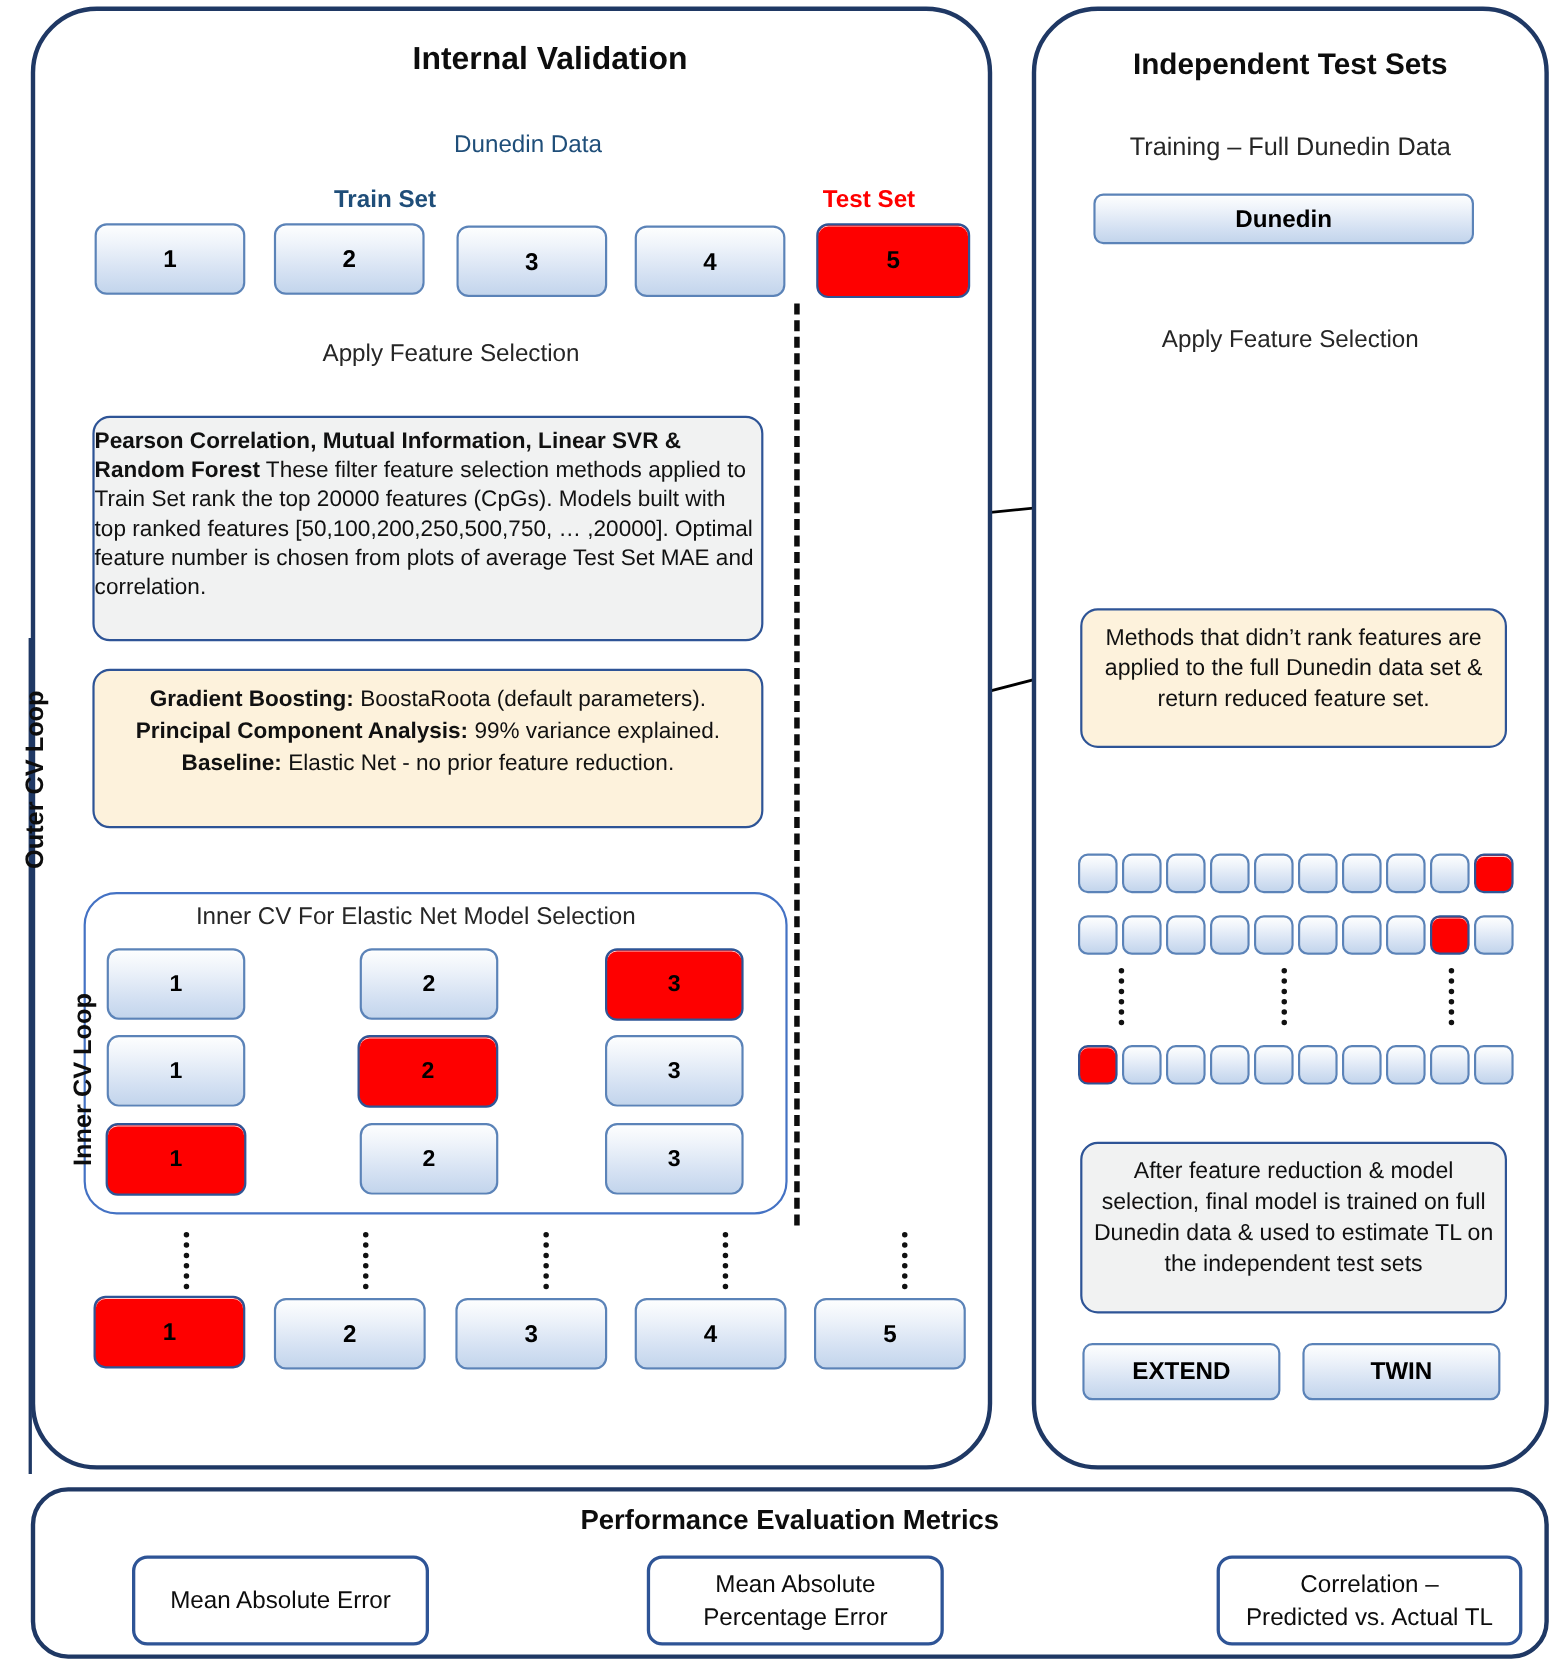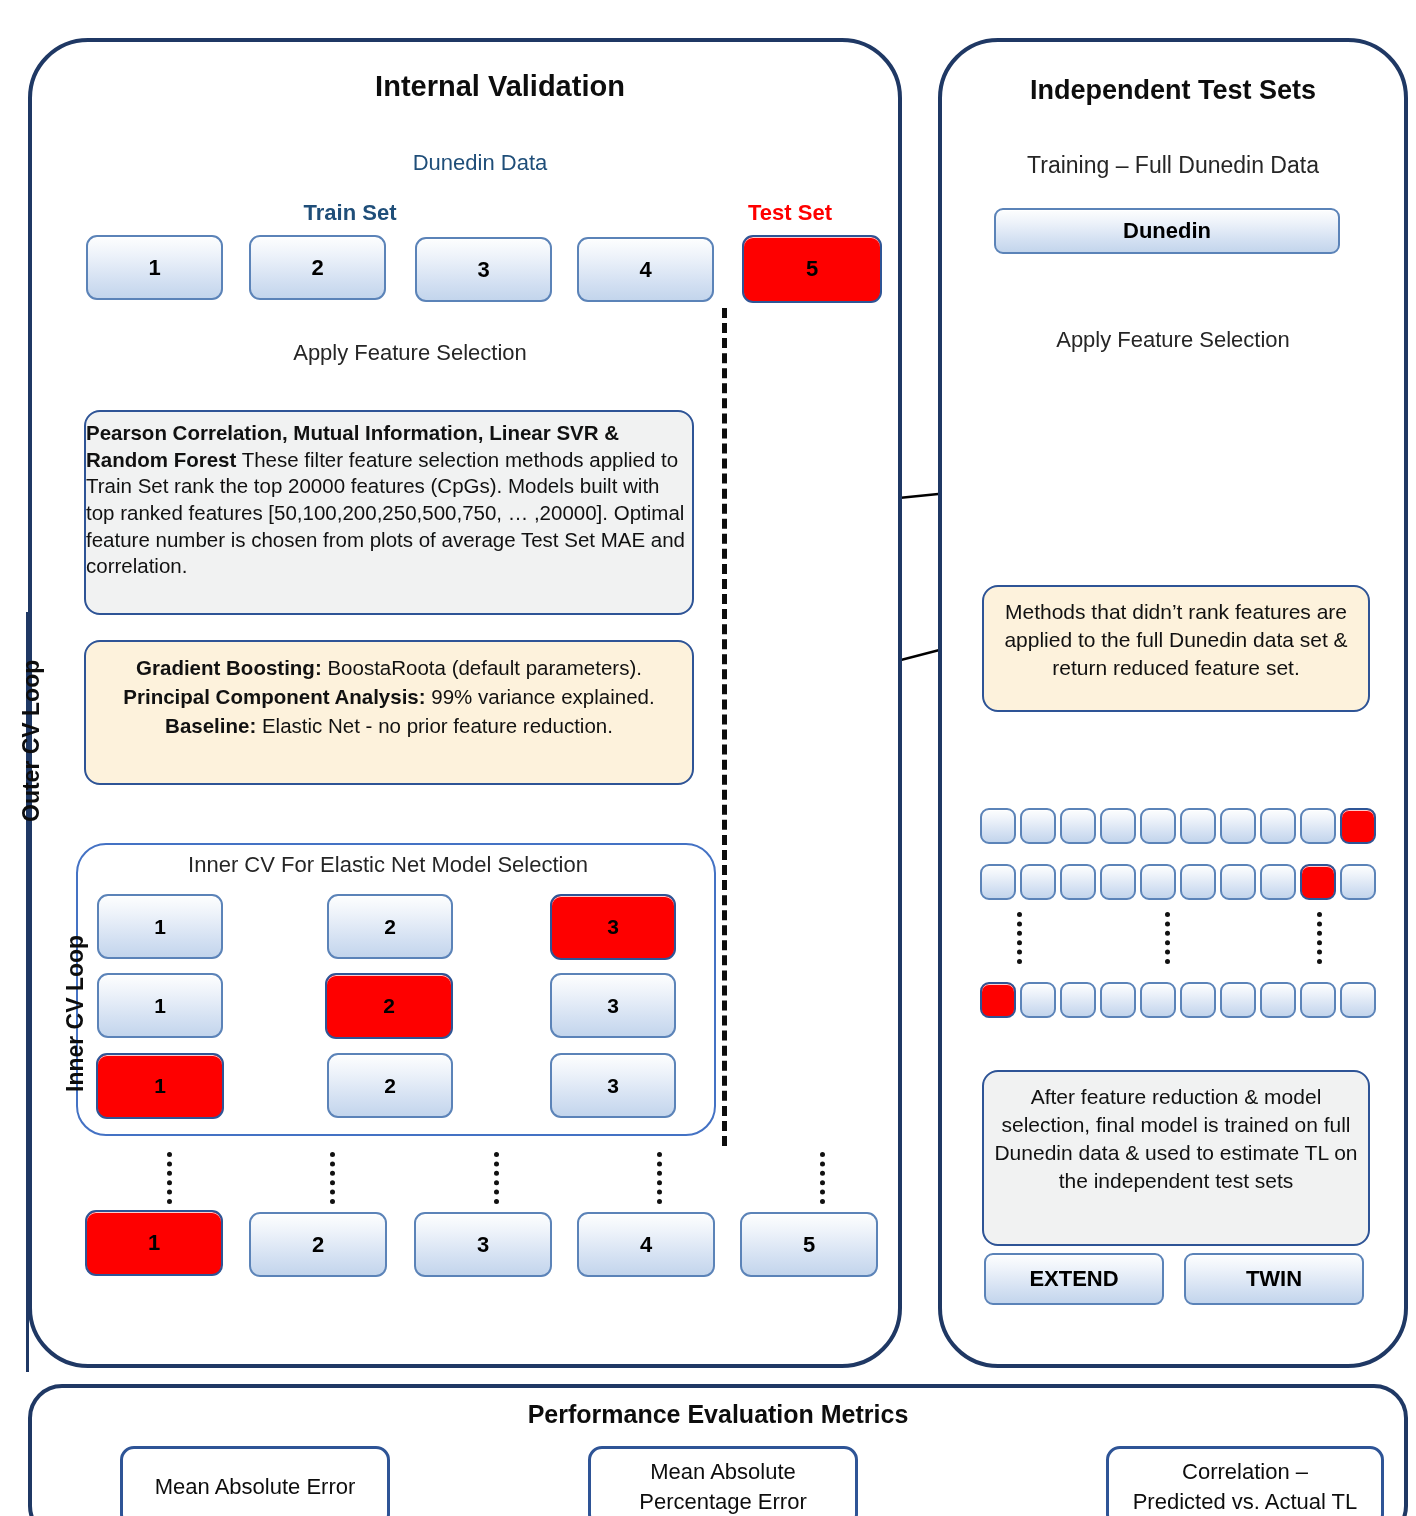--- a/index.html
+++ b/index.html
@@ -3,21 +3,21 @@
 <meta charset="utf-8">
 <style>
   * { box-sizing: border-box; margin: 0; padding: 0; }
   body {
     width: 1416px; height: 1516px;
     background: #ffffff;
     font-family: "Liberation Sans", sans-serif;
     position: relative;
     overflow: hidden;
   }
-  .root { position: absolute; inset: 0; margin-top: 32px; }
+  .root { position: absolute; inset: 0; }
 
   
   .panel {
     position: absolute;
     border: 4px solid #1F3864;
     border-radius: 60px;
     background: #fff;
   }
   #panel-left  { left: 28px;  top: 6px;   width: 874px;  height: 1330px; }
   #panel-right { left: 938px; top: 6px;   width: 470px;  height: 1330px; }
@@ -166,21 +166,21 @@
     <div>
       <b>Principal Component Analysis:</b><span> 99% variance explained.</span>
     </div>
     <div>
       <b>Baseline:</b><span> Elastic Net - no prior feature reduction.</span>
     </div>
   </div>
 
   <div style="position:absolute; left:76px; top:811px; width:640px; height:293px;
               border:2px solid #4472C4; border-radius:30px; background:#fff;"></div>
-  <div class="txt" style="left:88px; top:820px; width:600px; font-size:22px;">Inner CV For Elastic Net Model Selection</div>
+  <div class="txt" style="left:78px; top:820px; width:600px; font-size:22px;">Inner CV For Elastic Net Model Selection</div>
 
   <div class="fold" style="left:97px; top:862px; width:126px; height:65px; font-size:21px;">1</div>
   <div class="fold" style="left:327px; top:862px; width:126px; height:65px; font-size:21px;">2</div>
   <div class="fold red" style="left:550px; top:862px; width:126px; height:66px; font-size:21px;">3</div>
 
   <div class="fold" style="left:97px; top:941px; width:126px; height:65px; font-size:21px;">1</div>
   <div class="fold red" style="left:325px; top:941px; width:128px; height:66px; font-size:21px;">2</div>
   <div class="fold" style="left:550px; top:941px; width:126px; height:65px; font-size:21px;">3</div>
 
   <div class="fold red" style="left:96px; top:1021px; width:128px; height:66px; font-size:21px;">1</div>
@@ -254,21 +254,21 @@
     <div class="fold plain" style="position:absolute; left:80px;  top:0; width:36px; height:36px;"></div>
     <div class="fold plain" style="position:absolute; left:120px; top:0; width:36px; height:36px;"></div>
     <div class="fold plain" style="position:absolute; left:160px; top:0; width:36px; height:36px;"></div>
     <div class="fold plain" style="position:absolute; left:200px; top:0; width:36px; height:36px;"></div>
     <div class="fold plain" style="position:absolute; left:240px; top:0; width:36px; height:36px;"></div>
     <div class="fold plain" style="position:absolute; left:280px; top:0; width:36px; height:36px;"></div>
     <div class="fold plain" style="position:absolute; left:320px; top:0; width:36px; height:36px;"></div>
     <div class="fold plain" style="position:absolute; left:360px; top:0; width:36px; height:36px;"></div>
   </div>
 
-  <div class="infobox grey" style="left:982px; top:1038px; width:388px; height:176px; font-size:21px; line-height:1.33; text-align:center; padding-top:11px;">After feature reduction &amp; model selection, final model is trained on full Dunedin data &amp; used to estimate TL on the independent test sets</div>
+  <div class="infobox grey" style="left:982px; top:1038px; width:388px; height:156px; font-size:21px; line-height:1.33; text-align:center; padding-top:11px;">After feature reduction &amp; model selection, final model is trained on full Dunedin data &amp; used to estimate TL on the independent test sets</div>
 
   <div class="fold" style="left:984px; top:1221px; width:180px; height:52px; font-size:22px; border-radius:9px;">EXTEND</div>
   <div class="fold" style="left:1184px; top:1221px; width:180px; height:52px; font-size:22px; border-radius:9px;">TWIN</div>
 
   <div class="panel" id="panel-bottom"></div>
 
   <div class="hdr-bold" style="left:28px; top:1368px; width:1380px; font-size:25px;">Performance Evaluation Metrics</div>
 
   <div class="metric" style="left:588px; top:1414px; width:270px; height:82px; font-size:22px; white-space:pre-line;">Mean Absolute
 Percentage Error</div>

